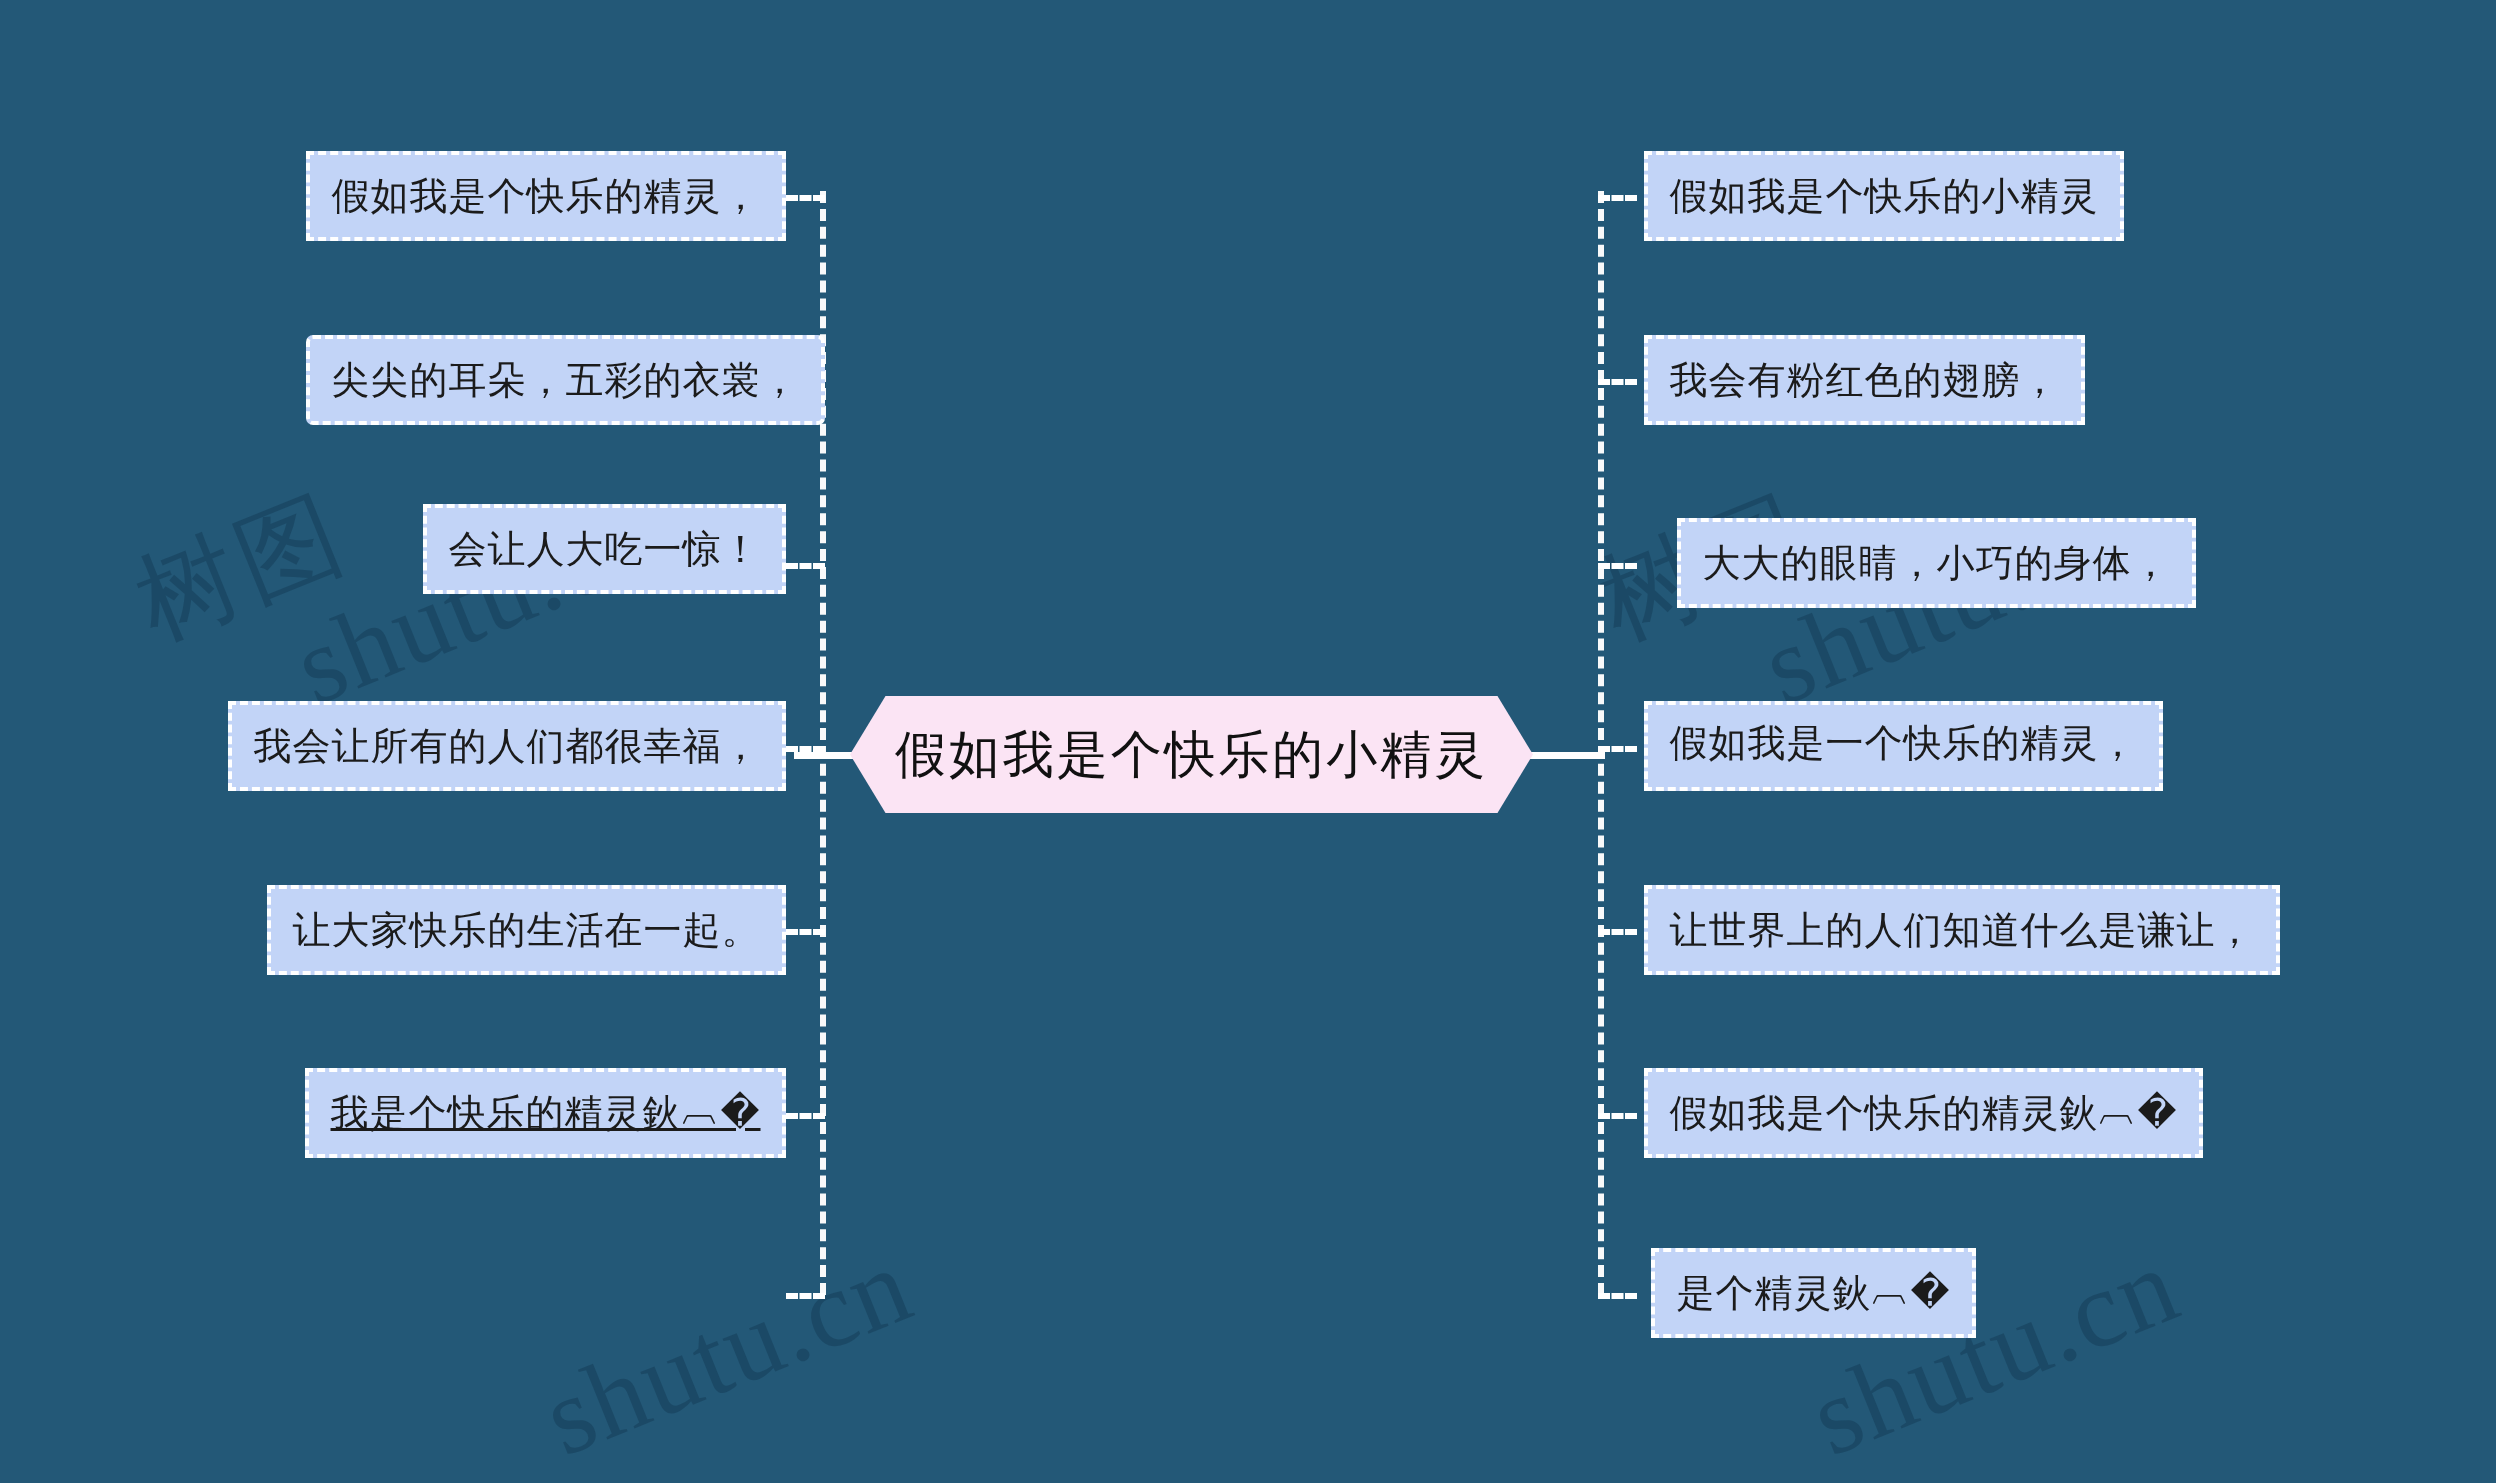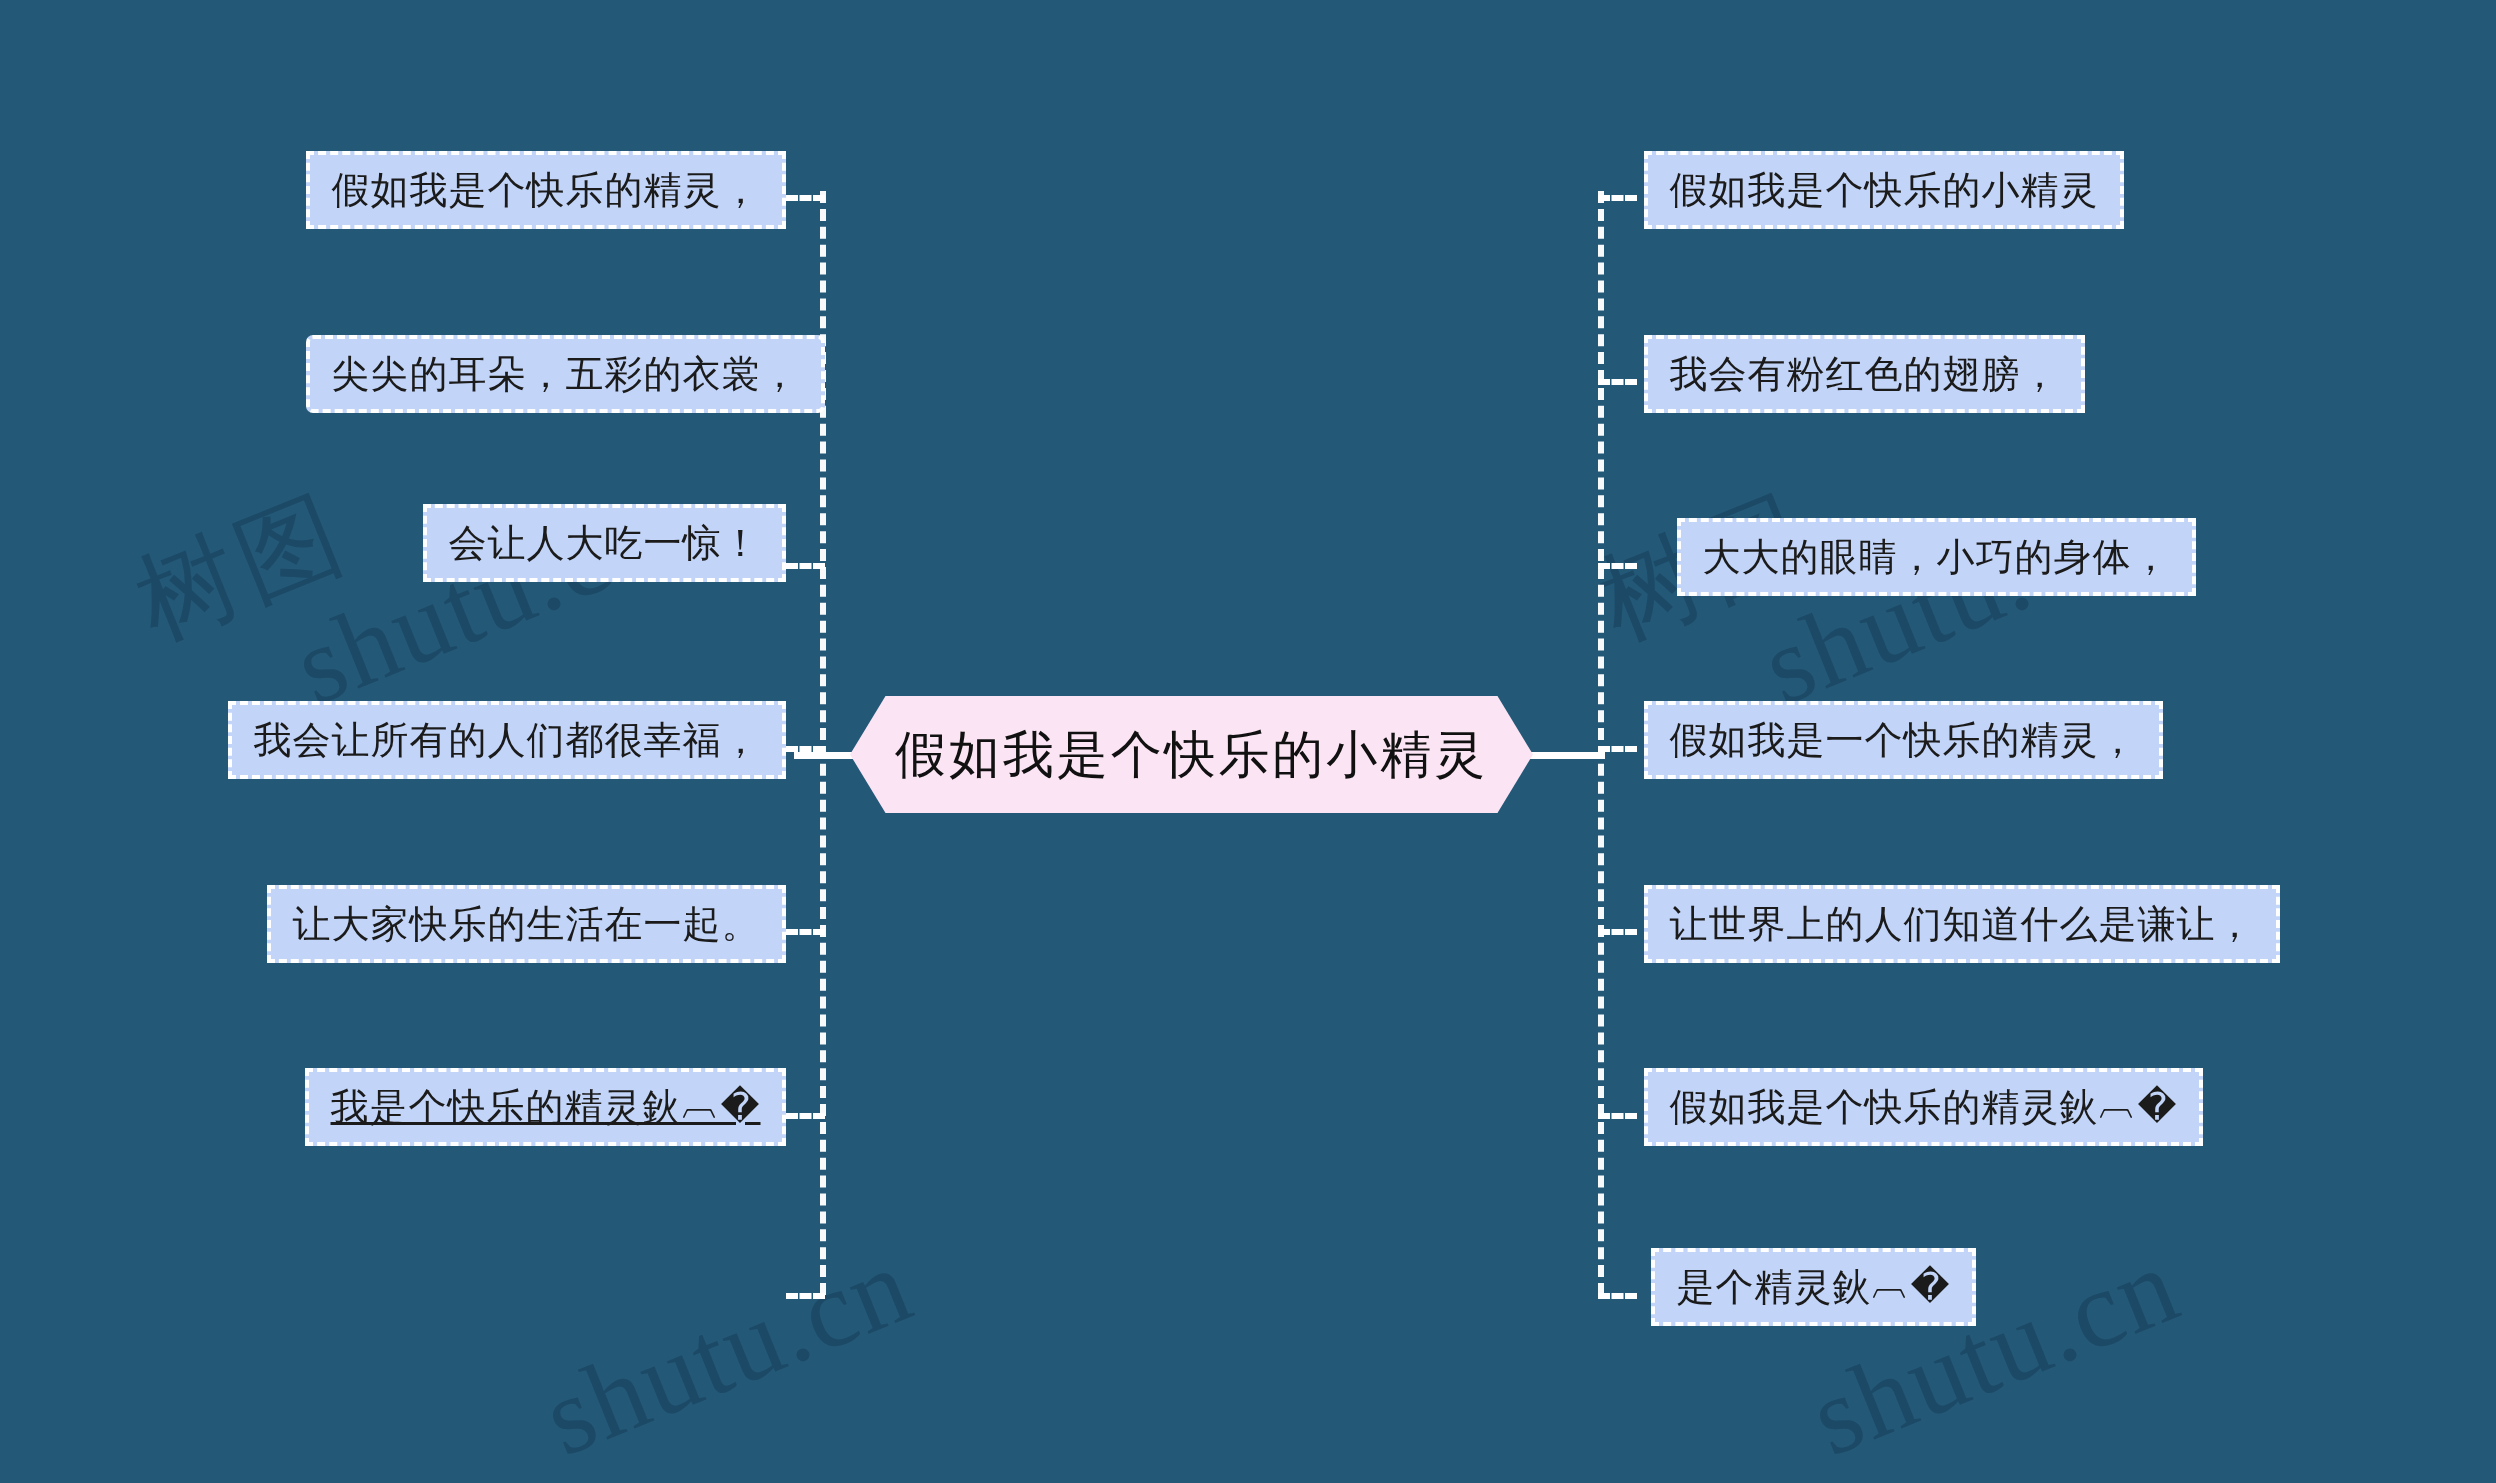--- a/index.html
+++ b/index.html
@@ -71,21 +71,21 @@
     background: #c2d4f7;
     border: 4.9px dashed #ffffff;
     color: #1b1b1b;
     font-size: 38px;
     line-height: 1;
     letter-spacing: 1px;
     display: flex;
     align-items: center;
     justify-content: center;
     white-space: nowrap;
-    height: 78px;
+    height: 90px;
     padding: 0 21.5px;
   }
   .node-left  { text-align: right; }
   .node-right { text-align: left; }
 
   
   .center-node {
     position: absolute;
     left: 850px;
     top: 696px;
@@ -173,21 +173,21 @@
   </div>
 
   <div class="node node-right" style="left:1644px; top:335px;">
     <span>我会有粉红色的翅膀，</span>
   </div>
 
   <div class="node node-right" style="left:1644px; top:518px;margin-left:33px;">
     <span>大大的眼睛，小巧的身体，</span>
   </div>
 
-  <div class="node node-right" style="left:1644px; top:701px;">
+  <div class="node node-right" style="left:1644px; top:701px;font-family:Liberation Mono, monospace;">
     <span>假如我是一个快乐的精灵，</span>
   </div>
 
   <div class="node node-right" style="left:1644px; top:885px;">
     <span>让世界上的人们知道什么是谦让，</span>
   </div>
 
   <div class="node node-right" style="left:1644px; top:1068px;">
     <span>假如我是个快乐的精灵鈥︹�</span>
   </div>

